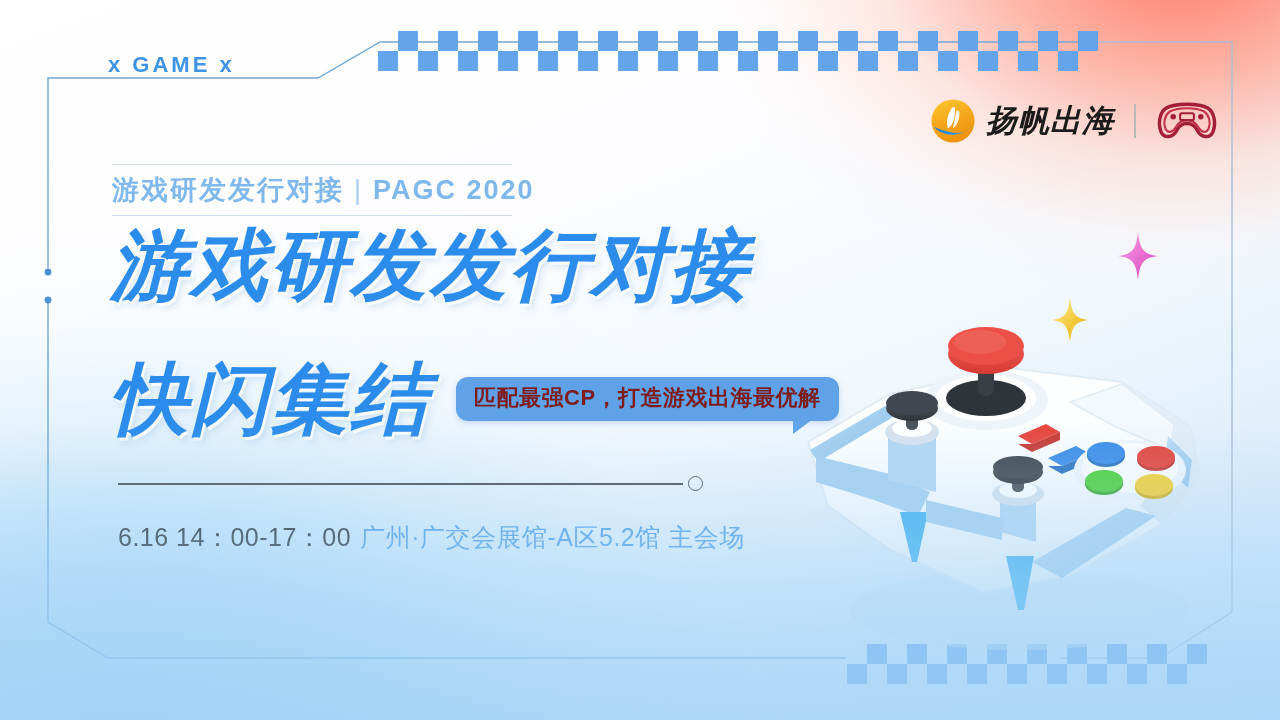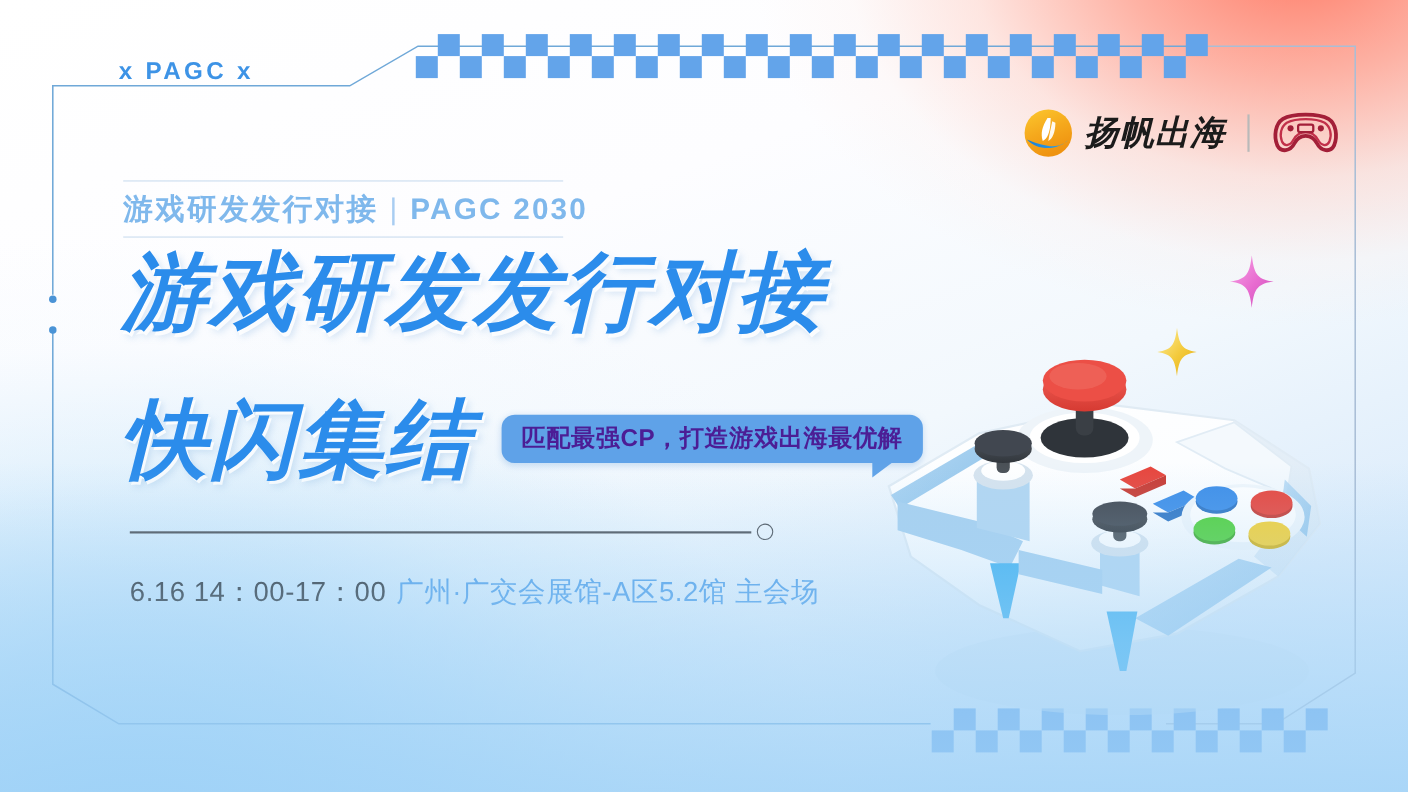--- a/index.html
+++ b/index.html
@@ -73,21 +73,21 @@
   #headline { position:absolute; left:110px; top:222px; }
   .hl-line {
     font-size:78px; line-height:86px; font-weight:bold; font-style:italic;
     color:#2b8ceb; letter-spacing:2px; white-space:nowrap;
     text-shadow: 2px 3px 0 rgba(255,255,255,0.85), 4px 5px 7px rgba(120,170,220,0.28);
   }
   #headline-row2 { display:flex; align-items:center; gap:26px;margin-top:48px; }
 
   
   #badge {
-    position:relative; background:#5fa2e8; color:#4c1d95;
+    position:relative; background:#5fa2e8; color:#7f1d1d;
     border-radius:12px; padding:9px 18px 10px;
     font-size:22px; font-weight:bold; letter-spacing:0.5px; white-space:nowrap;
     font-style:normal; line-height:1.1;
     box-shadow:0 2px 6px rgba(70,140,210,0.25);
   }
   #badge::after{
     content:""; position:absolute; right:26px; bottom:-13px;
     border-left:0 solid transparent; border-right:20px solid transparent;
     border-top:15px solid #5fa2e8;
   }
@@ -353,21 +353,21 @@
     <ellipse cx="336" cy="146" rx="19" ry="11" fill="#2f75c4"></ellipse>
     <ellipse cx="336" cy="143" rx="19" ry="11" fill="#3d8ee8"></ellipse>
     <ellipse cx="386" cy="150" rx="19" ry="11" fill="#c93b33"></ellipse>
     <ellipse cx="386" cy="147" rx="19" ry="11" fill="#e8453c"></ellipse>
     <ellipse cx="334" cy="174" rx="19" ry="11" fill="#3cab2b"></ellipse>
     <ellipse cx="334" cy="171" rx="19" ry="11" fill="#4fd13a"></ellipse>
     <ellipse cx="384" cy="178" rx="19" ry="11" fill="#d4b117"></ellipse>
     <ellipse cx="384" cy="175" rx="19" ry="11" fill="#f5d033"></ellipse>
   </svg>
 
-  <div id="game-tag">x  PAGC  x</div>
+  <div id="game-tag">x  GAME  x</div>
 
   <div id="logo-bar">
 
     <div class="logo-group">
       <svg class="logo-mark" viewBox="0 0 64 64">
         <defs>
           <linearGradient id="sunG" x1="0" y1="0" x2="0.4" y2="1">
             <stop offset="0%" stop-color="#fcc82e"></stop>
             <stop offset="55%" stop-color="#f5a81c"></stop>
             <stop offset="100%" stop-color="#ef9310"></stop>
@@ -399,21 +399,21 @@
       </svg>
     </div>
 
   </div>
 
   <div id="subtitle-block">
     <div class="hairline top"></div>
     <div id="subtitle">
       <span>游戏研发发行对接</span>
       <span class="sep">|</span>
-      <span class="en">PAGC 2030</span>
+      <span class="en">PAGC 2020</span>
     </div>
     <div class="hairline bot"></div>
   </div>
 
   <div id="headline">
     <div class="hl-line">游戏研发发行对接</div>
     <div id="headline-row2">
       <div class="hl-line">快闪集结</div>
       <div id="badge">匹配最强CP，打造游戏出海最优解</div>
     </div>

